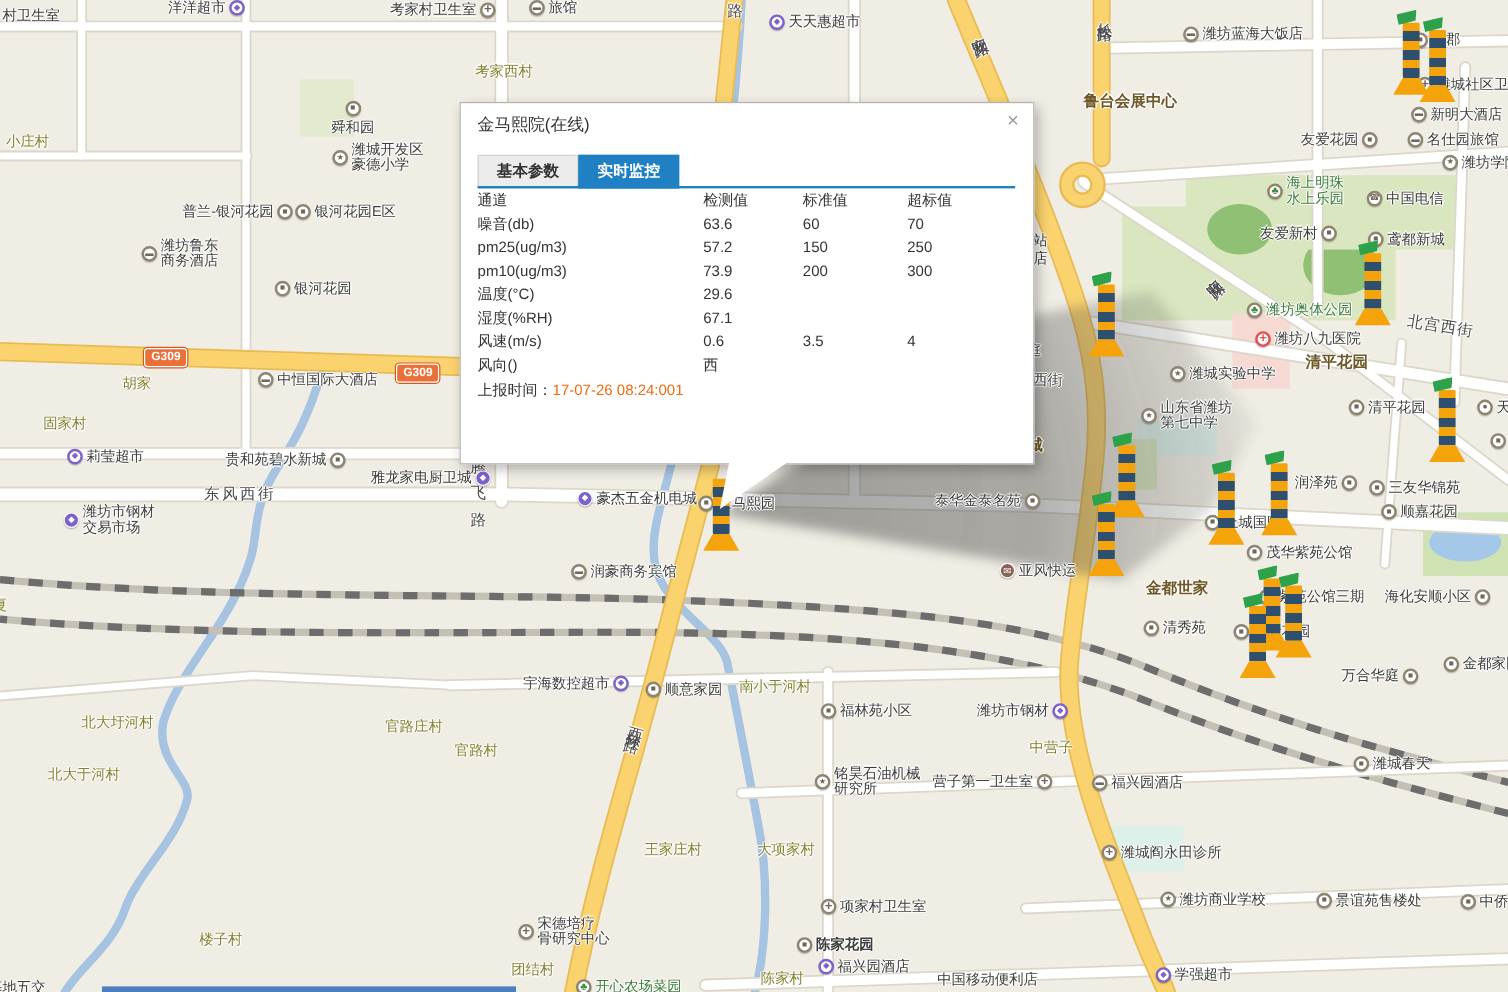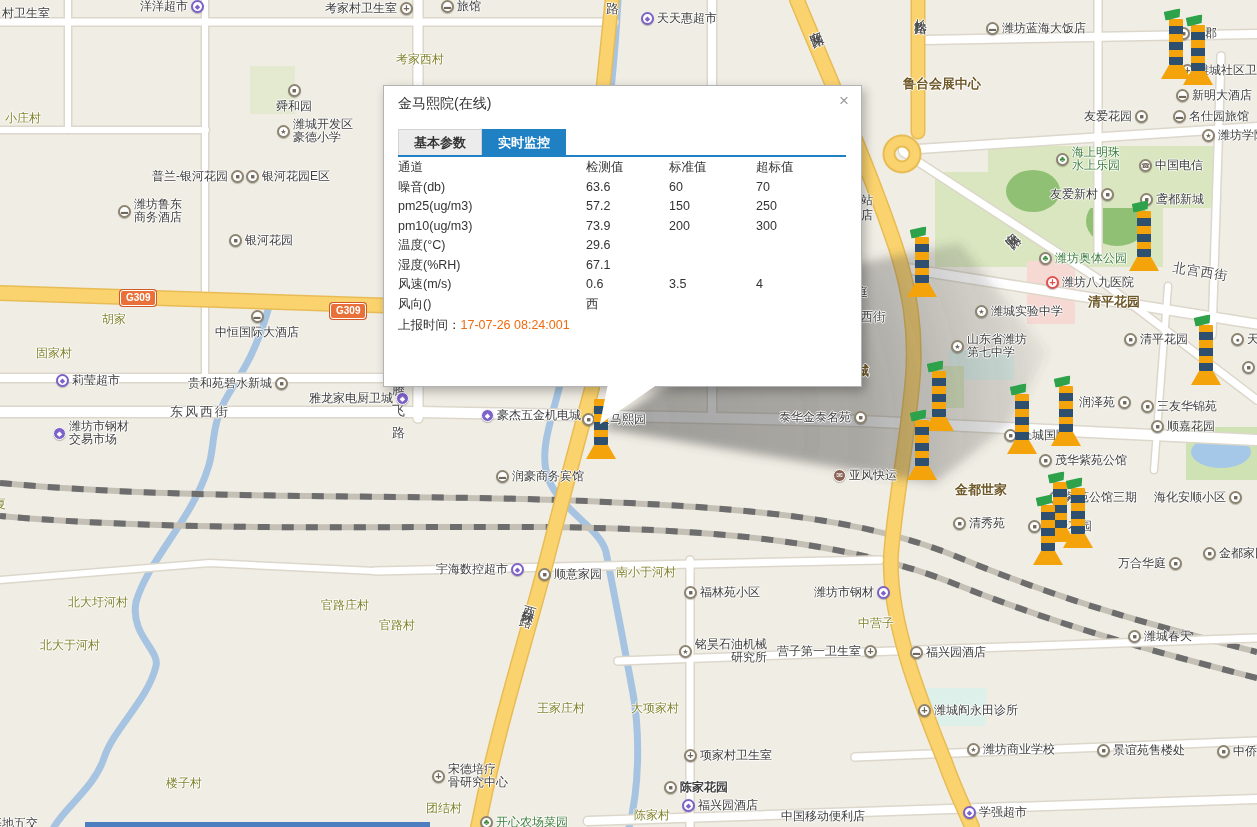--- a/index.html
+++ b/index.html
@@ -328,21 +328,21 @@
     </div>
     <div class="poi" style="left: 118px; top: 198px;">
       <span class="pico i-bld">▬</span>
       <span class="ptxt two">潍坊鲁东
 商务酒店</span>
     </div>
     <div class="poi" style="left: 229px; top: 234px;">
       <span class="pico i-bld">■</span>
       <span class="ptxt">银河花园</span>
     </div>
-    <div class="poi" style="left: 215px; top: 310px; flex-direction: column;">
+    <div class="poi" style="left: 215px; top: 310px;">
       <span class="pico i-bld">▬</span>
       <span class="ptxt">中恒国际大酒店</span>
     </div>
     <div class="poi" style="left: 56px; top: 374px;">
       <span class="pico i-shop">◆</span>
       <span class="ptxt">莉莹超市</span>
     </div>
     <div class="poi" style="left: 188px; top: 377px;">
       <span class="ptxt">贵和苑碧水新城</span>
       <span class="pico i-bld">■</span>
@@ -361,21 +361,21 @@
       <span class="ptxt">豪杰五金机电城</span>
     </div>
     <div class="poi" style="left: 582px; top: 413px;">
       <span class="pico i-bld">■</span>
       <span class="ptxt">金马熙园</span>
     </div>
     <div class="poi" style="left: 779px; top: 411px;">
       <span class="ptxt">泰华金泰名苑</span>
       <span class="pico i-bld">■</span>
     </div>
-    <div class="poi" style="left: 496px; top: 470px;">
+    <div class="poi" style="left: 476px; top: 470px;">
       <span class="pico i-bld">▬</span>
       <span class="ptxt">润豪商务宾馆</span>
     </div>
     <div class="poi" style="left: 833px; top: 469px;">
       <span class="pico i-post">✉</span>
       <span class="ptxt">亚风快运</span>
     </div>
     <div class="poi" style="left: 436px; top: 563px;">
       <span class="ptxt">宇海数控超市</span>
       <span class="pico i-shop">◆</span>
@@ -385,21 +385,21 @@
       <span class="ptxt">顺意家园</span>
     </div>
     <div class="poi" style="left: 684px; top: 586px;">
       <span class="pico i-bld">■</span>
       <span class="ptxt">福林苑小区</span>
     </div>
     <div class="poi" style="left: 814px; top: 586px;">
       <span class="ptxt">潍坊市钢材</span>
       <span class="pico i-shop">◆</span>
     </div>
-    <div class="poi" style="left: 679px; top: 638px; text-align: right;">
+    <div class="poi" style="left: 679px; top: 638px;">
       <span class="pico i-bld">★</span>
       <span class="ptxt two">铭昊石油机械
 研究所</span>
     </div>
     <div class="poi" style="left: 777px; top: 645px;">
       <span class="ptxt">营子第一卫生室</span>
       <span class="pico i-cross">+</span>
     </div>
     <div class="poi" style="left: 910px; top: 646px;">
       <span class="pico i-bld">▬</span>

